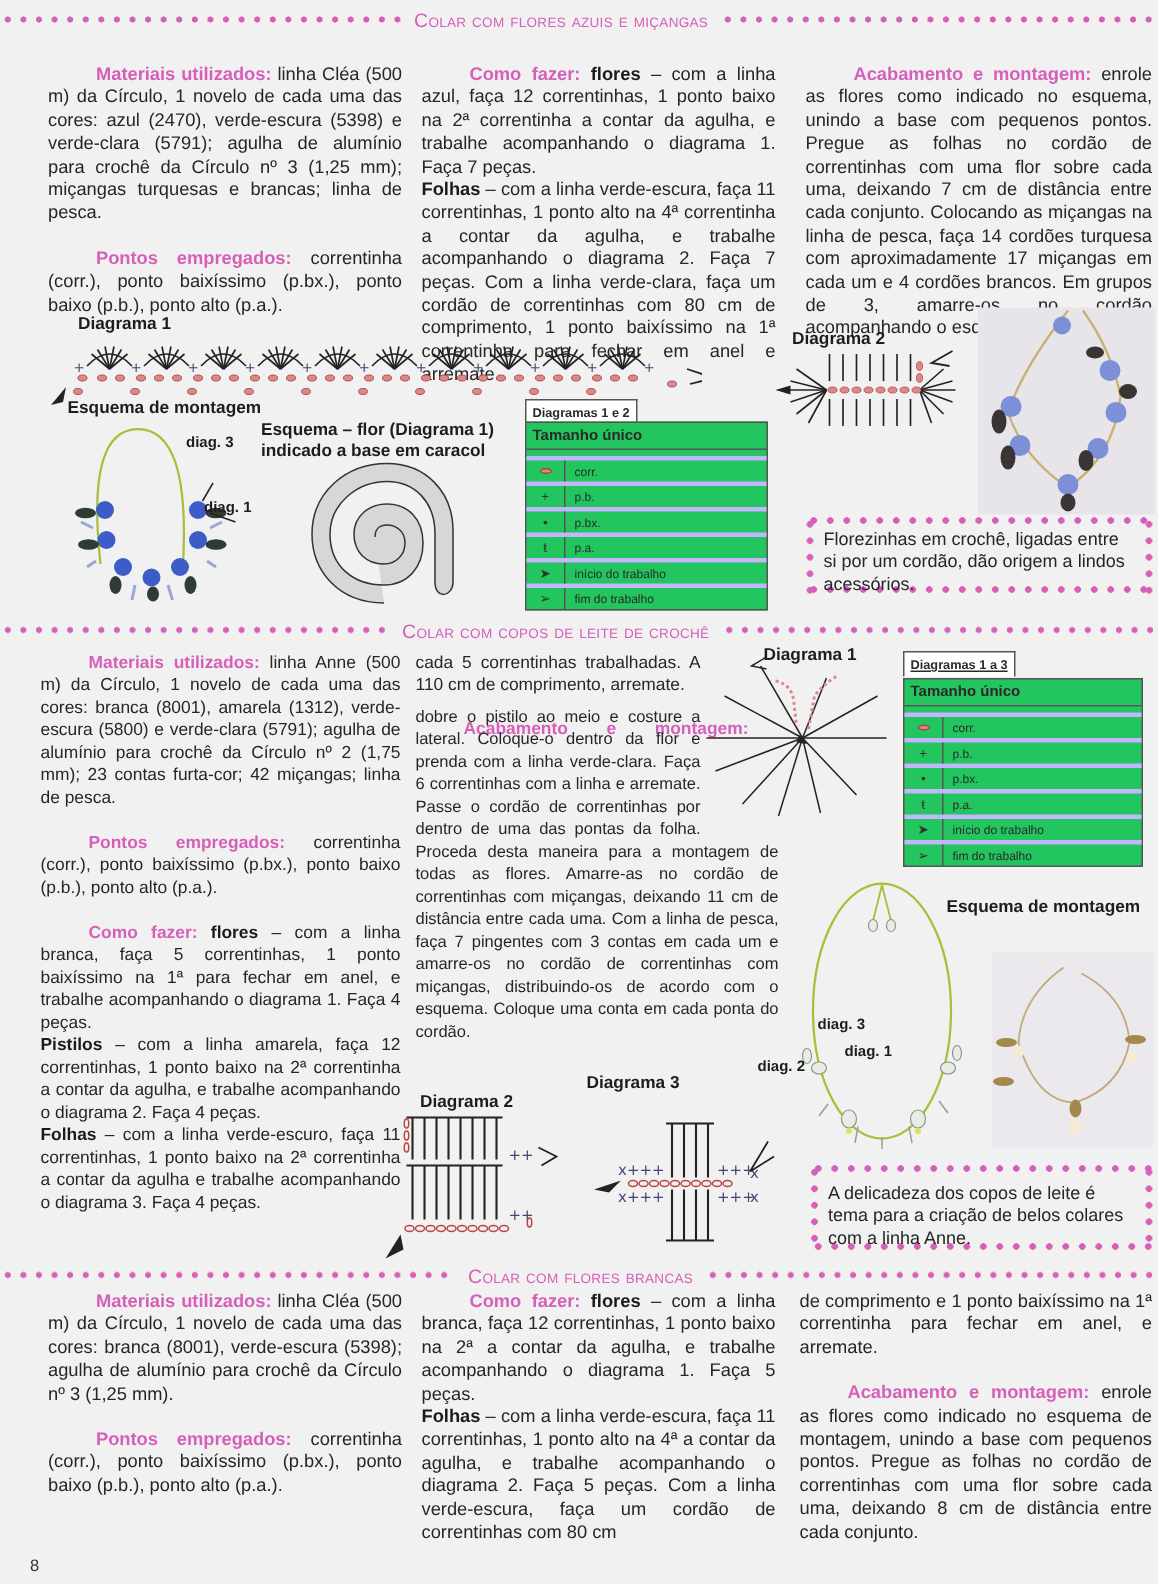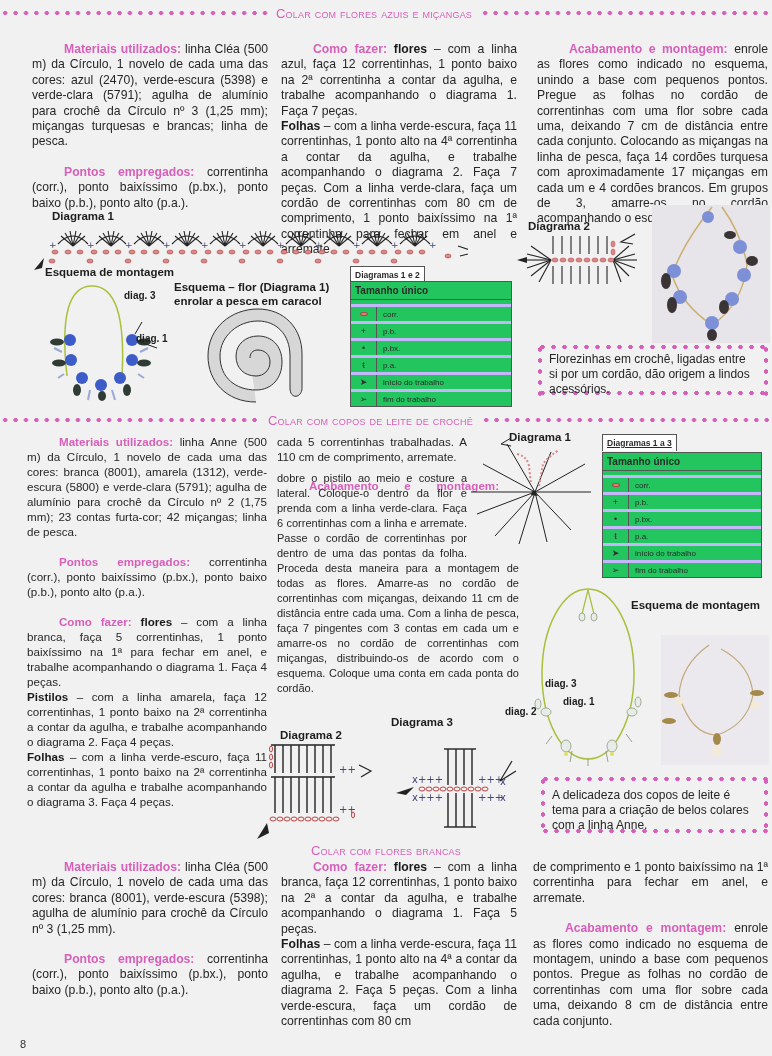--- a/index.html
+++ b/index.html
@@ -221,21 +221,21 @@
       <line x1="80" y1="108" x2="83" y2="118"></line>
   </g>
   <line x1="110" y1="40" x2="103" y2="52" stroke="#222"></line>
   <line x1="108" y1="60" x2="125" y2="66" stroke="#222"></line>
 </svg>
 <div class="abs label" style="left:124px; top:290px; font-size:10px;">diag. 3</div>
 <div class="abs label" style="left:136px; top:333px; font-size:10px;">diag. 1</div>
 
 <div class="abs label" style="left:174px; top:280px; line-height:14px;">
   <div>Esquema – flor (Diagrama 1)</div>
-  <div>enrolar a pesca em caracol</div>
+  <div>indicado a base em caracol</div>
 </div>
 <svg class="abs" style="left:206px; top:306px;" width="100" height="98" viewBox="0 0 100 98">
   <path d="M50 96 C20 96 2 75 2 50 C2 22 25 3 52 3 C78 3 96 22 96 48 L96 82 C96 92 84 94 84 82 L84 50 C84 28 70 15 52 15 C32 15 14 30 14 50 C14 72 30 84 50 84 C66 84 76 72 76 56 C76 40 66 30 52 30 C40 30 30 38 30 50 C30 62 38 70 50 70 C58 70 64 64 64 56 C64 48 58 44 52 44 C46 44 44 48 44 52" fill="#d7d7d7" stroke="#333" stroke-width="1"></path>
 </svg>
 
 <div class="legend-tab" style="left:350px; top:266px;">Diagramas 1 e 2</div>
 <div class="legend-box" style="left:350px; top:281px; width:162px;">
   <div class="legend-head">Tamanho único</div>
   <div style="height:4px;"></div>
   <div class="legend-row">
@@ -563,21 +563,21 @@
       <text x="104" y="54">x</text>
   </g>
   <path d="M0 46 L18 40 L10 48 Z" fill="#222"></path>
   <path d="M116 14 L104 34 L120 24" stroke="#222" fill="none" stroke-width="1.2"></path>
 </svg>
 
 <div class="caption-box" style="left:540px; top:776px; width:229px; height:58px; padding-top:12px;">
   <span>A delicadeza dos copos de leite é tema para a criação de belos colares com a linha Anne.</span>
 </div>
 
-<div class="section-header" style="top:842px;flex-direction:column;">
+<div class="section-header" style="top:842px;">
   <div class="dots" style="width:304px;"></div>
   <div class="section-title">Colar com flores brancas</div>
   <div class="dots" style="flex:1;"></div>
 </div>
 
 <div class="col" style="left:32px; top:860px; width:236px;">
   <p>
     <span class="pink">Materiais utilizados:</span>
     <span>linha Cléa (500 m) da Círculo, 1 novelo de cada uma das cores: branca (8001), verde-escura (5398); agulha de alumínio para crochê da Círculo nº 3 (1,25 mm).</span>
   </p>

